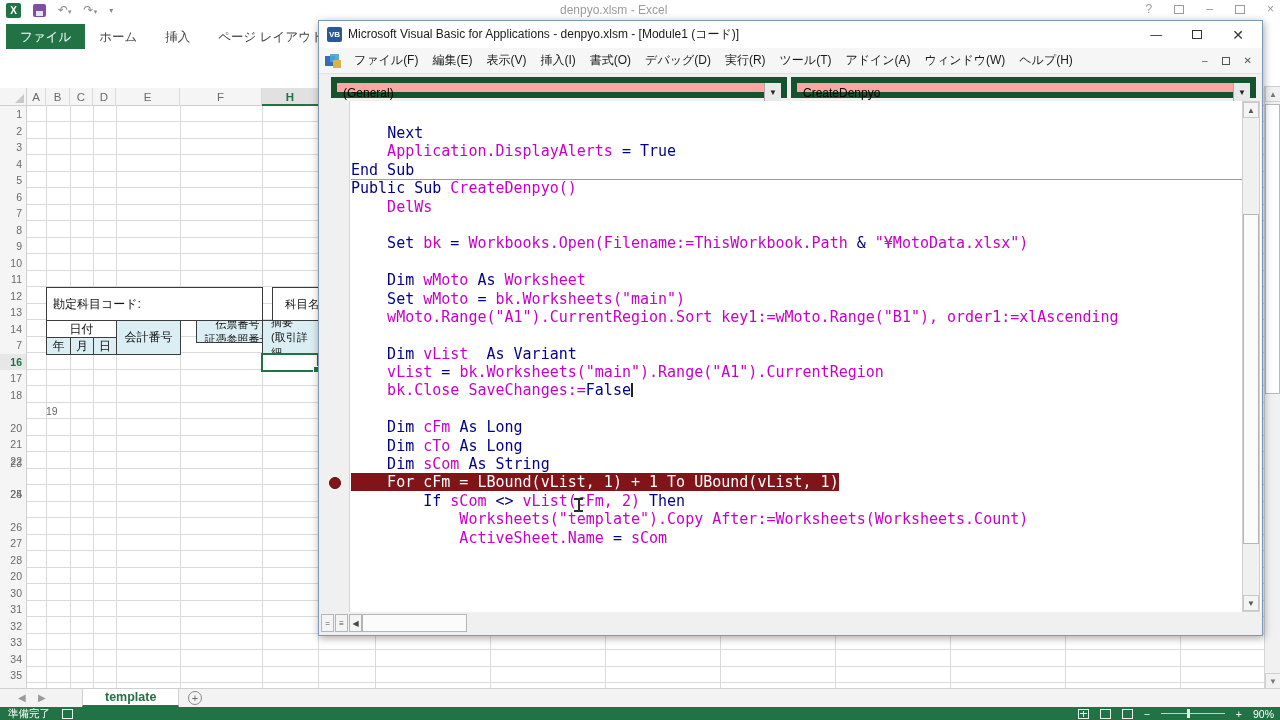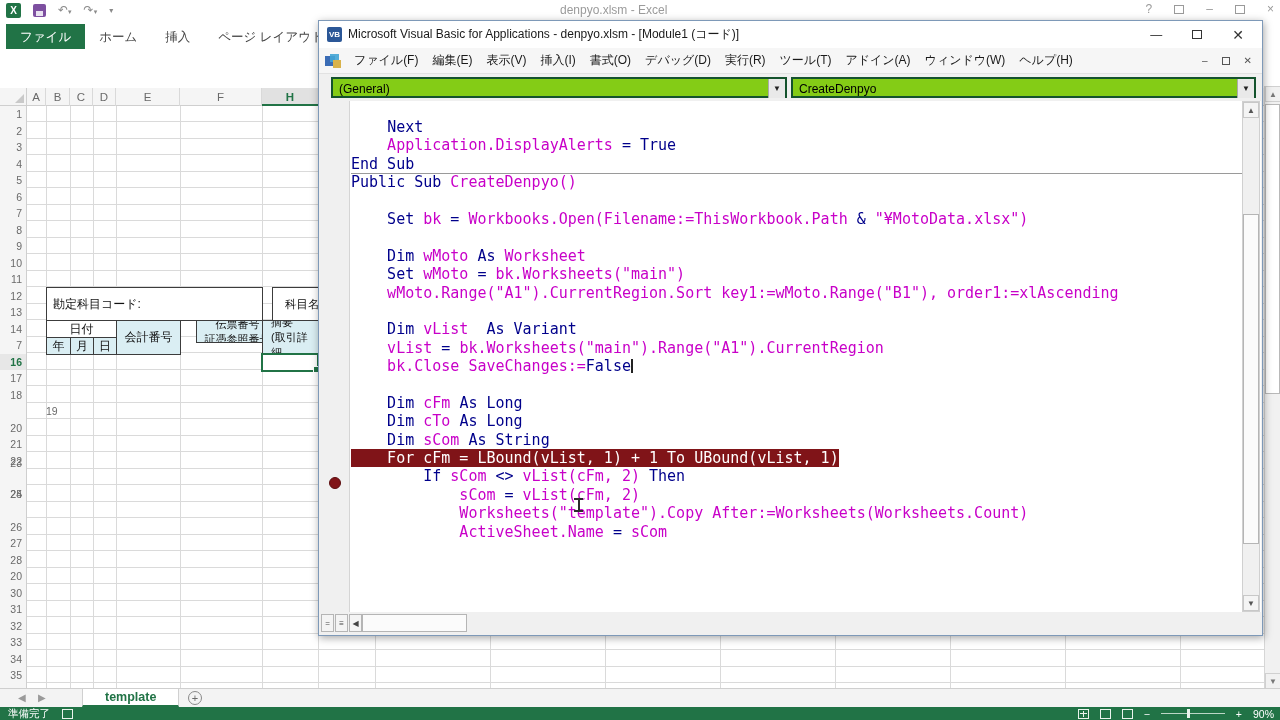--- a/index.html
+++ b/index.html
@@ -99,29 +99,29 @@
   #vba-title{font-size:12px;color:#1a1a1a}
   #vba-ctrls{margin-left:auto;display:flex;gap:30px;margin-right:18px;color:#333;font-size:12px;align-items:center}
   #vba-menubar{left:0;top:27px;width:100%;height:26px;background:#f6f6f6;border-bottom:1px solid #e2e2e2;
     display:flex;align-items:center}
   #vb-logo{width:16px;height:14px;margin:0 6px 0 6px}
   .vmenu{font-size:12px;color:#1a1a1a;padding:4px 7px}
   #vba-mdi{margin-left:auto;margin-right:10px;display:flex;gap:14px;color:#555;font-size:10px;align-items:center}
   .mini-box{width:8px;height:8px;border:1px solid #555;display:inline-block}
 
   #combo-row{left:0;top:53px;width:100%;height:27px;background:#f0f0f0}
-  .combo{position:absolute;top:3px;height:21px;background:#84cc16;border:2px solid #14532d;
+  .combo{position:absolute;top:3px;height:21px;background:#fca5a5;border:6px solid #14532d;
     font-size:12px;color:#000;padding:3px 6px;white-space:nowrap}
   .combo .arr{position:absolute;right:0;top:0;width:17px;height:19px;background:#e9e9e9;
     border-left:1px solid #aaa;color:#222;font-size:8px;text-align:center;line-height:19px}
 
   #codewrap{left:1px;top:80px;width:941px;height:511px;background:#fff}
   #code-gutter{left:0;top:0;width:30px;height:511px;background:#f0f0f0;border-right:1px solid #d5d5d5}
   #breakpoint-dot{left:9px;width:12px;height:12px;border-radius:50%;background:var(--hlbg);border:1px solid #5c0d0f}
-  #code-pane{left:31px;top:0;right:19px;bottom:0;overflow:hidden;padding-top:17px}
+  #code-pane{left:31px;top:0;right:19px;bottom:0;overflow:hidden;padding-top:23px}
   .cl{height:18.4px;line-height:18.4px;white-space:pre;
     font-family:"DejaVu Sans Mono","Liberation Mono",monospace;font-size:15px}
   .cl.divider{box-shadow:0 1px 0 #9a9a9a}
   .cl .k{color:var(--keyword)} .cl .n{color:var(--code)}
   .cl .hl{background:var(--hlbg)} .cl .hl .k,.cl .hl .n{color:#fff}
   .caret{display:inline-block;width:0;height:14px;border-left:2px solid #222;vertical-align:-2px}
   #vba-vscroll{right:2px;top:80px;width:18px;height:511px;background:#f0f0f0;border:1px solid #d0d0d0}
   .vs-arrow{position:absolute;left:0;width:16px;height:16px;background:#f4f4f4;border:1px solid #c8c8c8;
     color:#555;font-size:8px;text-align:center;line-height:15px}
   #vba-vthumb{position:absolute;left:0;top:112px;width:16px;height:330px;background:#fbfbfb;border:1px solid #b5b5b5}
@@ -344,37 +344,37 @@
 
     <div id="codewrap" class="abs">
       <div id="code-gutter" class="abs">
         <div id="breakpoint-dot" class="abs" style="top: 376px;"></div>
       </div>
       <div id="code-pane" class="abs">
           <div class="cl"><span><span class="n">    </span><span class="k">Next</span></span></div>
           <div class="cl"><span><span class="n">    Application.DisplayAlerts </span><span class="k">= True</span></span></div>
           <div class="cl divider"><span><span class="k">End Sub</span></span></div>
           <div class="cl"><span><span class="k">Public Sub </span><span class="n">CreateDenpyo()</span></span></div>
+          <div class="cl"><span><span class="n">    DelWs</span></span></div>
           <div class="cl"><span></span></div>
           <div class="cl"><span><span class="k">    Set </span><span class="n">bk </span><span class="k">= </span><span class="n">Workbooks.Open(Filename:=ThisWorkbook.Path </span><span class="k">&amp; </span><span class="n">"¥MotoData.xlsx")</span></span></div>
           <div class="cl"><span></span></div>
           <div class="cl"><span><span class="k">    Dim </span><span class="n">wMoto </span><span class="k">As </span><span class="n">Worksheet</span></span></div>
           <div class="cl"><span><span class="k">    Set </span><span class="n">wMoto </span><span class="k">= </span><span class="n">bk.Worksheets("main")</span></span></div>
           <div class="cl"><span><span class="n">    wMoto.Range("A1").CurrentRegion.Sort key1:=wMoto.Range("B1"), order1:=xlAscending</span></span></div>
           <div class="cl"><span></span></div>
           <div class="cl"><span><span class="k">    Dim </span><span class="n">vList  </span><span class="k">As Variant</span></span></div>
           <div class="cl"><span><span class="n">    vList </span><span class="k">= </span><span class="n">bk.Worksheets("main").Range("A1").CurrentRegion</span></span></div>
           <div class="cl"><span><span class="n">    bk.Close SaveChanges:=</span><span class="k">False</span><span class="caret"></span></span></div>
           <div class="cl"><span></span></div>
           <div class="cl"><span><span class="k">    Dim </span><span class="n">cFm </span><span class="k">As Long</span></span></div>
           <div class="cl"><span><span class="k">    Dim </span><span class="n">cTo </span><span class="k">As Long</span></span></div>
           <div class="cl"><span><span class="k">    Dim </span><span class="n">sCom </span><span class="k">As String</span></span></div>
           <div class="cl"><span class="hl"><span class="n">    For cFm = LBound(vList, 1) + 1 To UBound(vList, 1)</span></span></div>
           <div class="cl"><span><span class="k">        If </span><span class="n">sCom </span><span class="k">&lt;&gt; </span><span class="n">vList(cFm, 2) </span><span class="k">Then</span></span></div>
-          <div class="cl"><span><span class="n">            sCom </span><span class="k">= </span><span class="n">vList(cFm, 2)</span></span></div>
           <div class="cl"><span><span class="n">            Worksheets("template").Copy After:=Worksheets(Worksheets.Count)</span></span></div>
           <div class="cl"><span><span class="n">            ActiveSheet.Name </span><span class="k">= </span><span class="n">sCom</span></span></div>
         </div>
       <div id="ibeam" class="abs" style="left:254px;top:397px;position:absolute"></div>
     </div>
 
     <div id="vba-vscroll" class="abs">
       <div class="vs-arrow" style="top:0">▲</div>
       <div id="vba-vthumb"></div>
       <div class="vs-arrow" style="bottom:0">▼</div>

